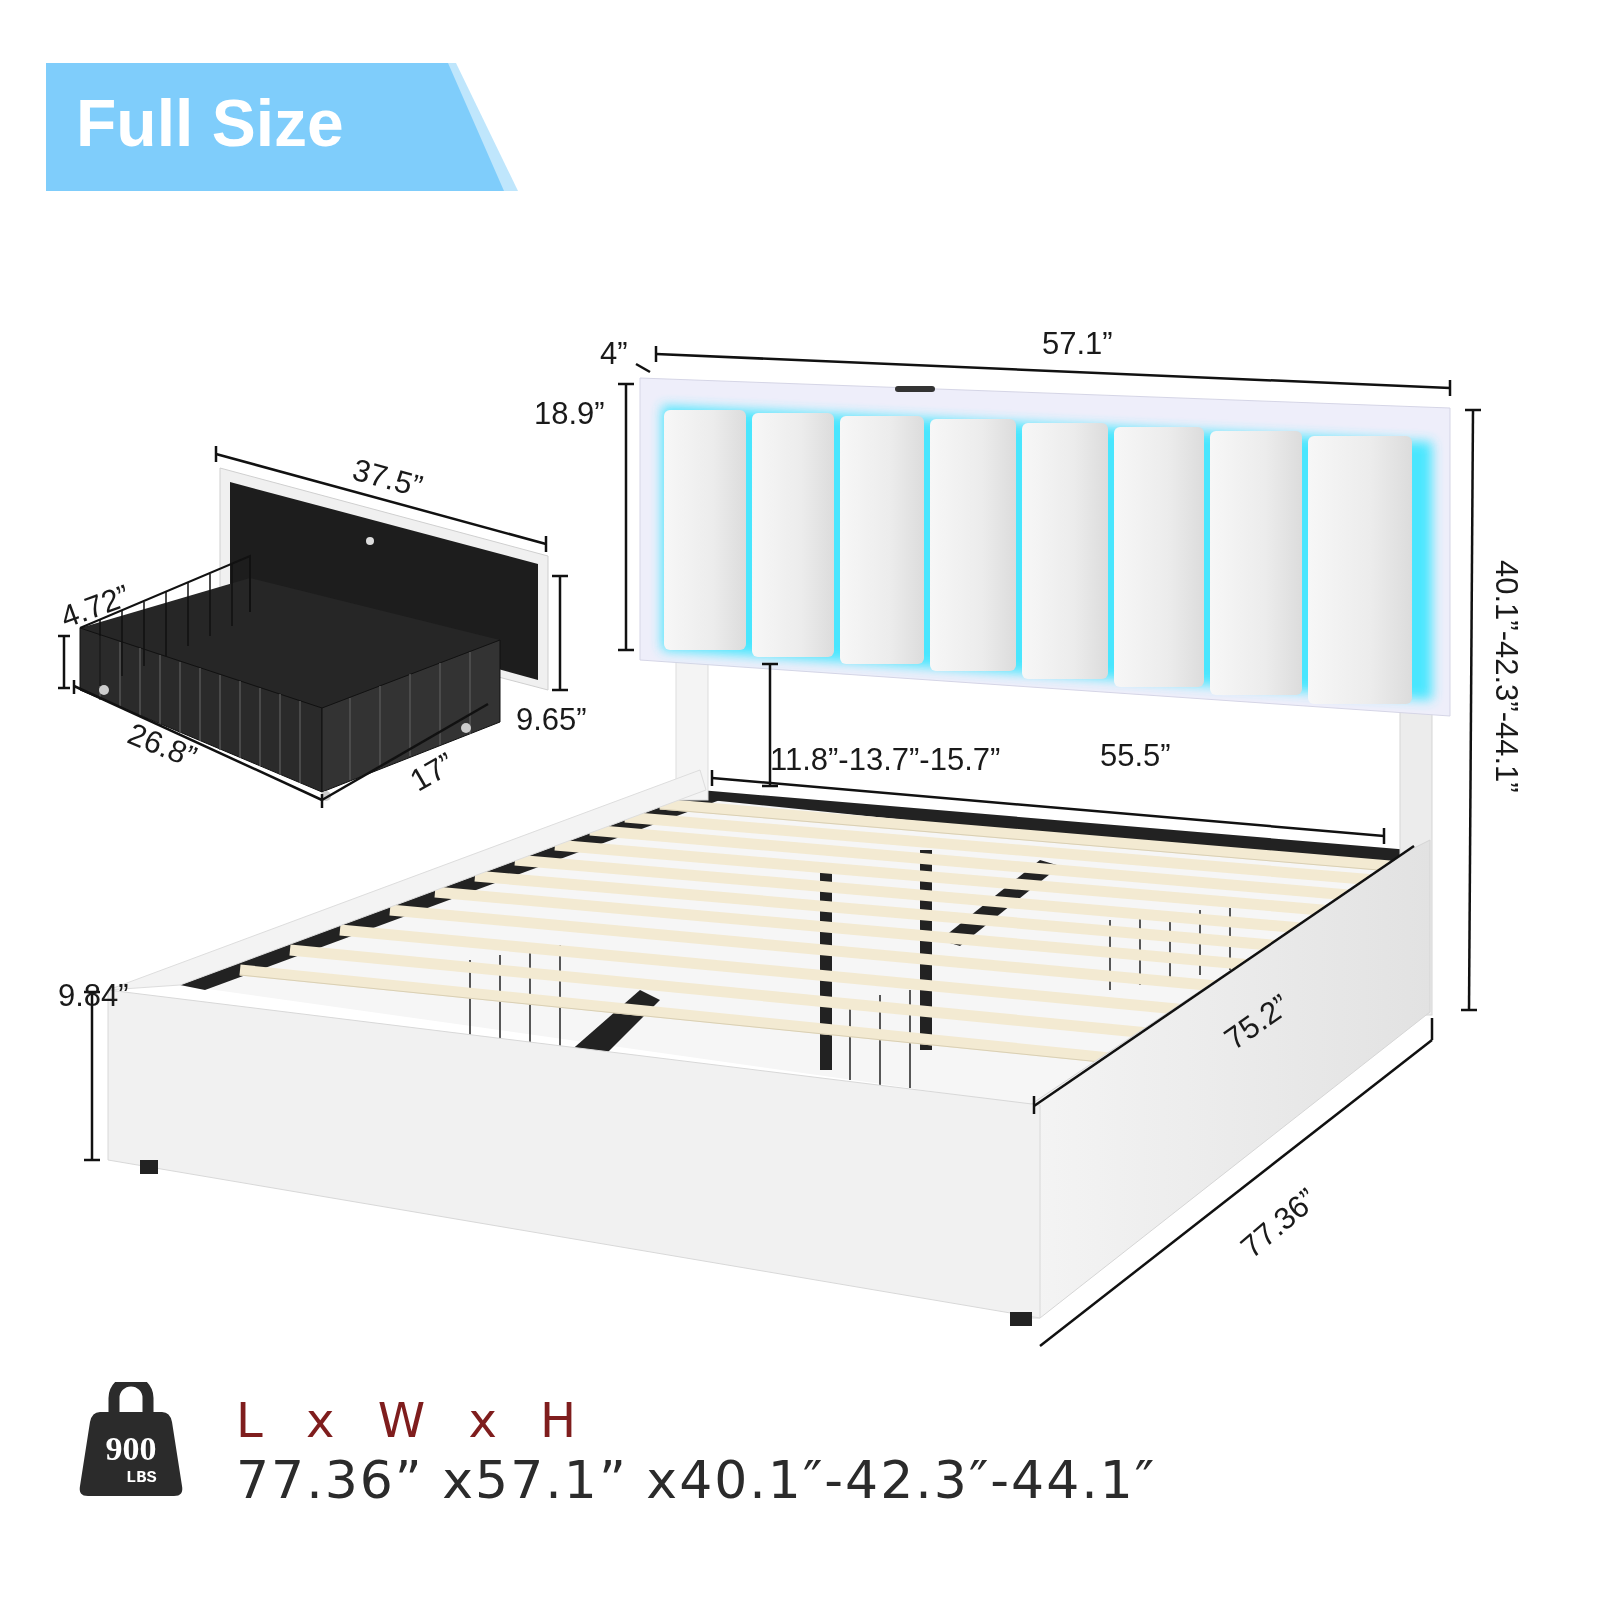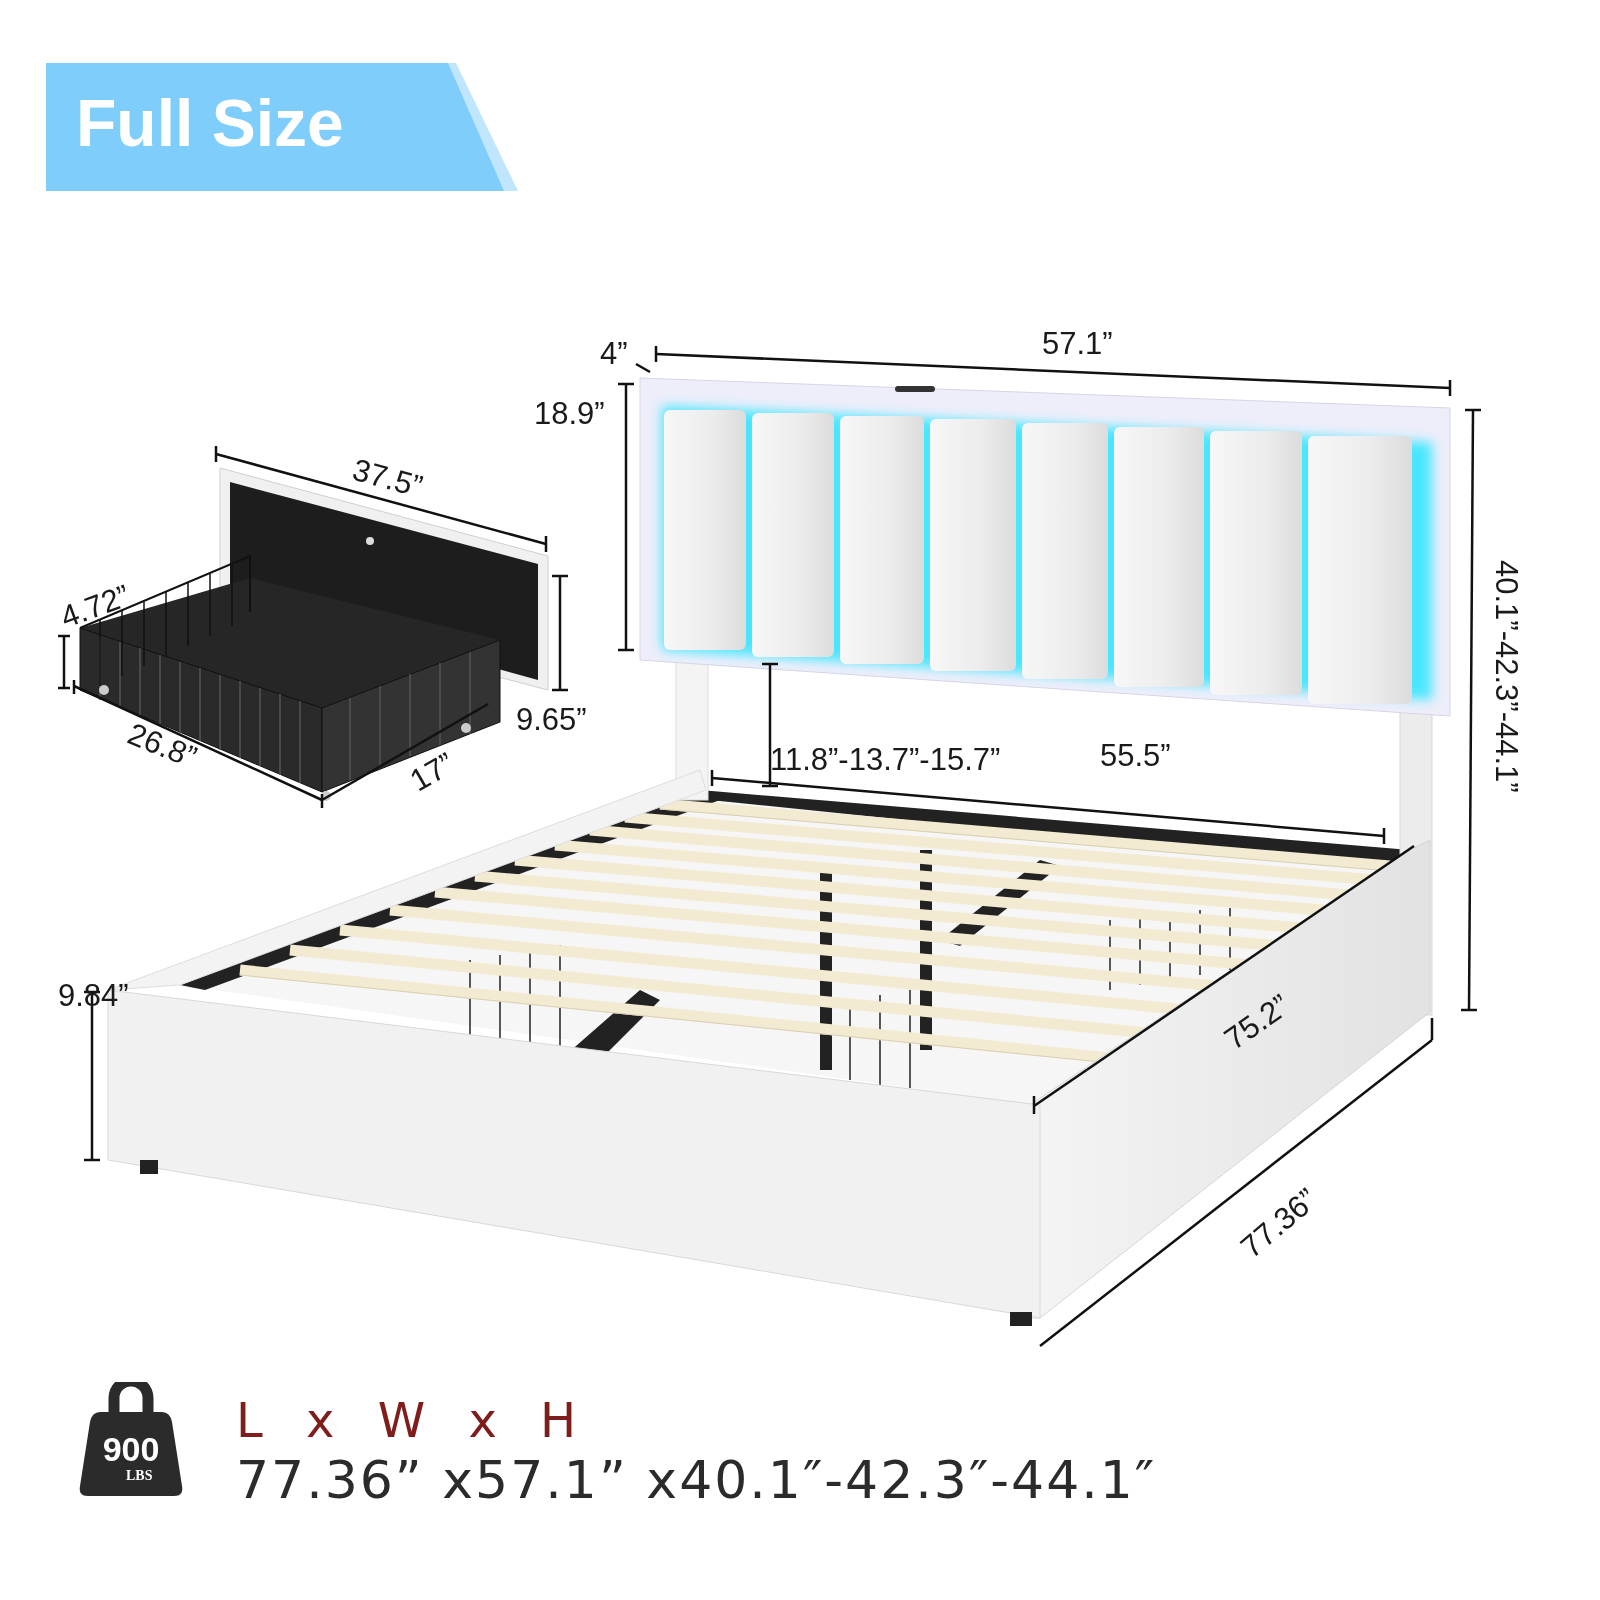--- a/index.html
+++ b/index.html
@@ -3,22 +3,22 @@
   <meta charset="utf-8">
   <style>
     html, body { margin: 0; padding: 0; background: #ffffff; }
     body { width: 1600px; height: 1600px; position: relative; overflow: hidden; font-family: "Liberation Sans", sans-serif; }
     .banner { position: absolute; left: 46px; top: 63px; width: 472px; height: 130px; }
     .banner svg { position: absolute; left: 0; top: 0; }
     .banner-title { position: absolute; left: 30px; top: 22px; font-size: 66px; font-weight: bold; color: #ffffff; letter-spacing: 0px; font-family: "Liberation Sans", sans-serif; }
     .scene { position: absolute; left: 0; top: 0; }
     .dim-label { position: absolute; font-family: "Liberation Sans", sans-serif; font-size: 31px; color: #1a1a1a; white-space: nowrap; transform-origin: left top; }
     .footer-icon { position: absolute; left: 78px; top: 1382px; width: 106px; height: 116px; }
-    .footer-weight { position: absolute; left: 88px; top: 1430px; width: 86px; text-align: center; color: #fff; font-weight: bold; font-size: 34px; font-family: Liberation Sans, sans-serif; }
-    .footer-unit { position: absolute; left: 126px; top: 1468px; color: #fff; font-size: 14px; font-weight: bold; font-family: Liberation Serif, serif; }
+    .footer-weight { position: absolute; left: 88px; top: 1430px; width: 86px; text-align: center; color: #fff; font-weight: bold; font-size: 34px; font-family: Liberation Serif, serif; }
+    .footer-unit { position: absolute; left: 126px; top: 1468px; color: #fff; font-size: 17px; font-weight: bold; font-family: Liberation Mono, monospace; }
     .footer-heading { position: absolute; left: 236px; top: 1392px; font-size: 48px; letter-spacing: 14px; color: #7f1d1d; font-family: "DejaVu Sans", sans-serif; }
     .footer-dims { position: absolute; left: 236px; top: 1450px; font-size: 52px; letter-spacing: 2px; color: #2b2b2b; font-family: "DejaVu Sans", sans-serif; }
   </style>
 </head>
 <body>
 
 <div class="banner">
   <svg width="472" height="130">
     <polygon points="0,0 410,0 472,128 0,128" fill="#bfe6fc"></polygon>
     <polygon points="0,0 402,0 458,128 0,128" fill="#7fcdfb"></polygon>

